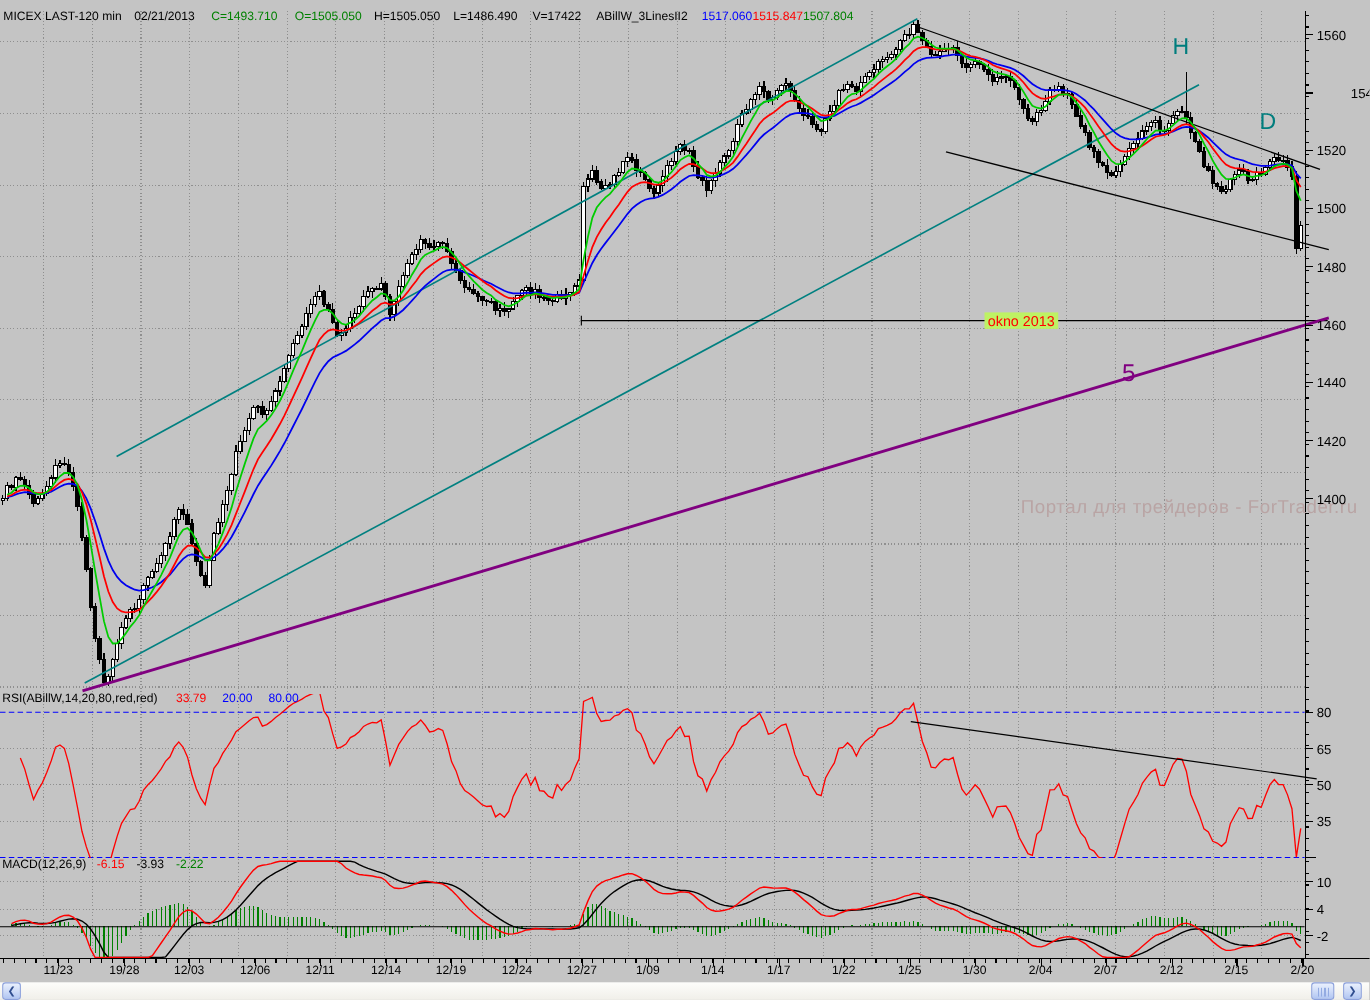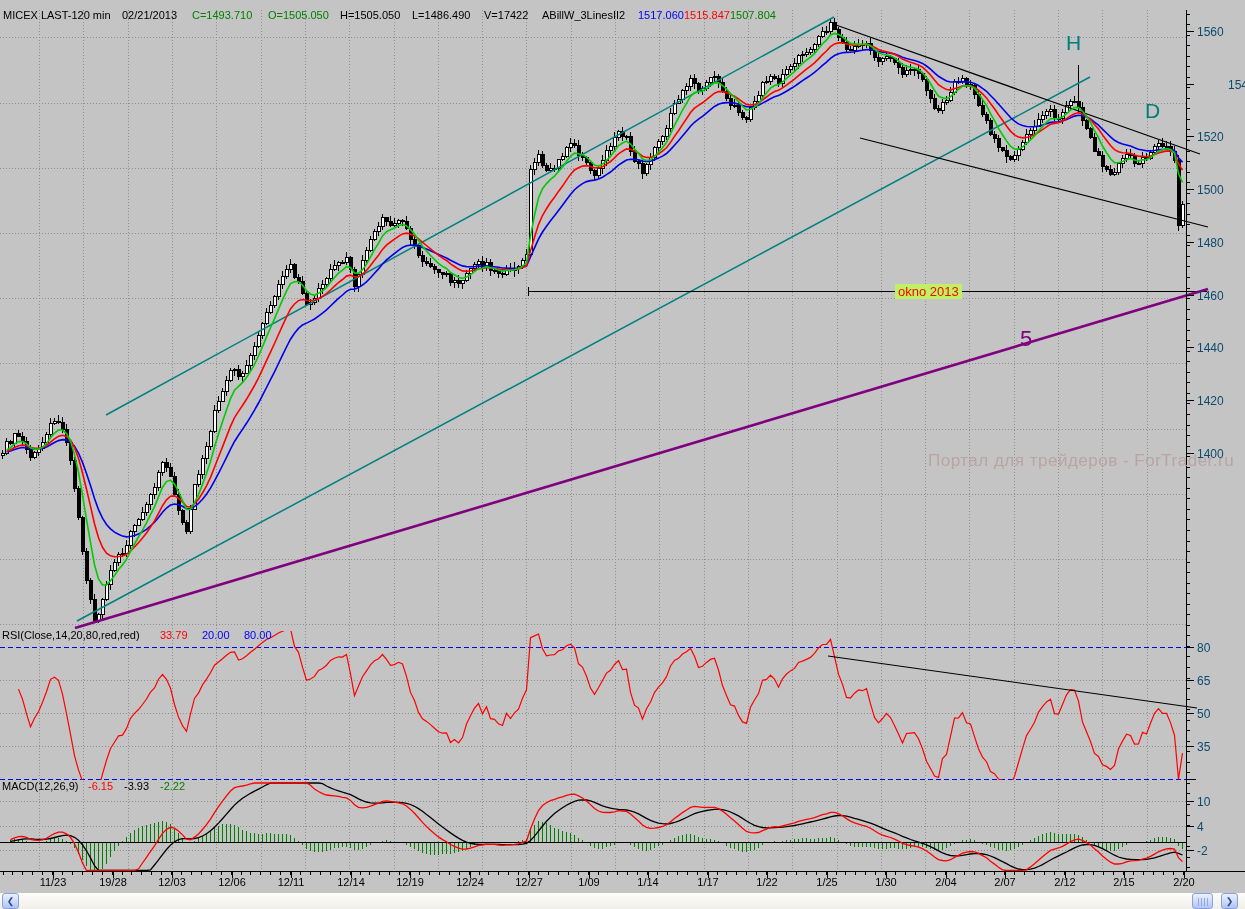--- a/index.html
+++ b/index.html
@@ -1,21 +1,21 @@
 <!DOCTYPE html>
 <html><head>
 <meta charset="utf-8">
 <style>
   html,body{margin:0;padding:0}
   body{width:1245px;height:909px;position:relative;overflow:hidden;
        background:#c4c4c4;font-family:"Liberation Sans",sans-serif;}
   #chart-svg{position:absolute;left:0;top:0}
   .seg{position:absolute;top:9px;font-size:11px;white-space:nowrap;color:#000}
   .hdr{position:absolute;font-size:11px;white-space:nowrap;color:#000}
-  .axlabel{position:absolute;font-size:12px;color:#0c4a6e;white-space:nowrap}
+  .axlabel{position:absolute;font-size:12px;color:#000000;white-space:nowrap}
   .datelabel{position:absolute;font-size:11px;color:#000;width:44px;text-align:center;top:876px}
   .annot{position:absolute;white-space:nowrap}
   #h-label{left:1066px;top:31px;font-size:21px;color:#007d7d}
   #d-label{left:1145px;top:99px;font-size:21px;color:#007d7d}
   #five-label{left:1020px;top:326px;font-size:22px;color:#800080}
   #okno-label{left:895px;top:284px;font-size:13px;color:#ff0000;background:#bef264;padding:0 3px}
   #watermark{left:928px;top:451px;font-size:17px;color:#b9a4a4;letter-spacing:.5px}
   
   #scrollbar{position:absolute;left:0;top:893px;width:1245px;height:16px;
              background:linear-gradient(180deg,#fdfdfb,#f0efe9)}
@@ -1227,21 +1227,21 @@
   <span class="seg" style="left:340px">H=1505.050</span>
   <span class="seg" style="left:412px">L=1486.490</span>
   <span class="seg" style="left:484px">V=17422</span>
   <span class="seg" style="left:542px">ABillW_3LinesII2</span>
   <span class="seg" style="left: 638px; color: rgb(0, 0, 255);">1517.060</span>
   <span class="seg" style="left: 684px; color: rgb(255, 0, 0);">1515.847</span>
   <span class="seg" style="left: 730px; color: rgb(0, 128, 0);">1507.804</span>
 </div>
 
 <div>
-  <span class="hdr" style="left:2px;top:629px">RSI(Close,14,20,80,red,red)</span>
+  <span class="hdr" style="left:2px;top:629px">RSI(ABillW,14,20,80,red,red)</span>
   <span class="hdr" style="left: 160px; top: 629px; color: rgb(255, 0, 0);">33.79</span>
   <span class="hdr" style="left: 202px; top: 629px; color: rgb(0, 0, 255);">20.00</span>
   <span class="hdr" style="left: 244px; top: 629px; color: rgb(0, 0, 255);">80.00</span>
 </div>
 
 <div>
   <span class="hdr" style="left:2px;top:780px">MACD(12,26,9)</span>
   <span class="hdr" style="left: 88px; top: 780px; color: rgb(255, 0, 0);">-6.15</span>
   <span class="hdr" style="left:124px;top:780px">-3.93</span>
   <span class="hdr" style="left: 160px; top: 780px; color: rgb(0, 128, 0);">-2.22</span>

